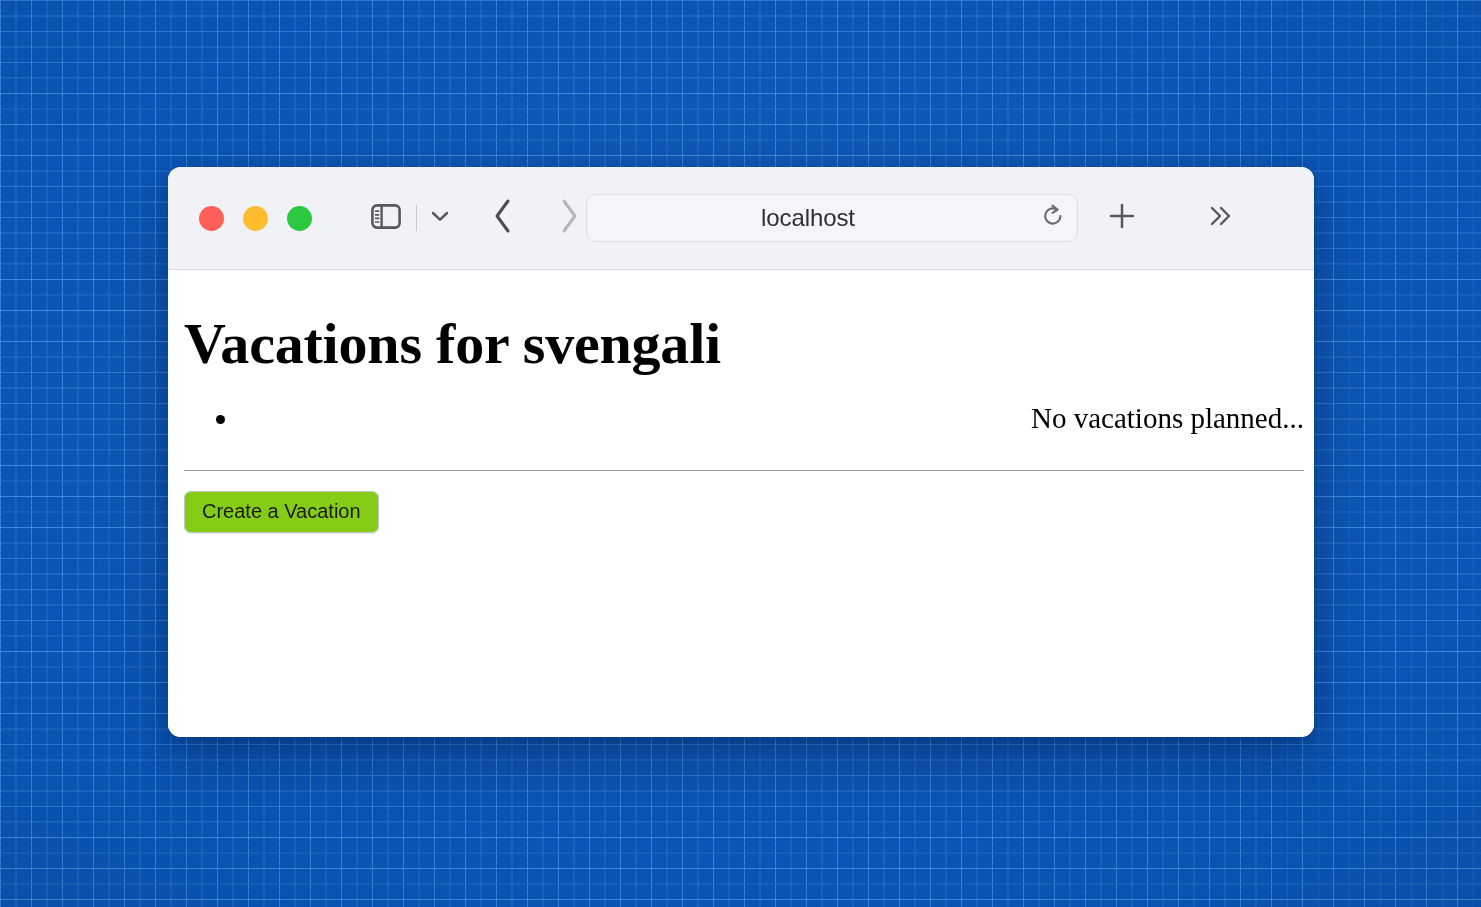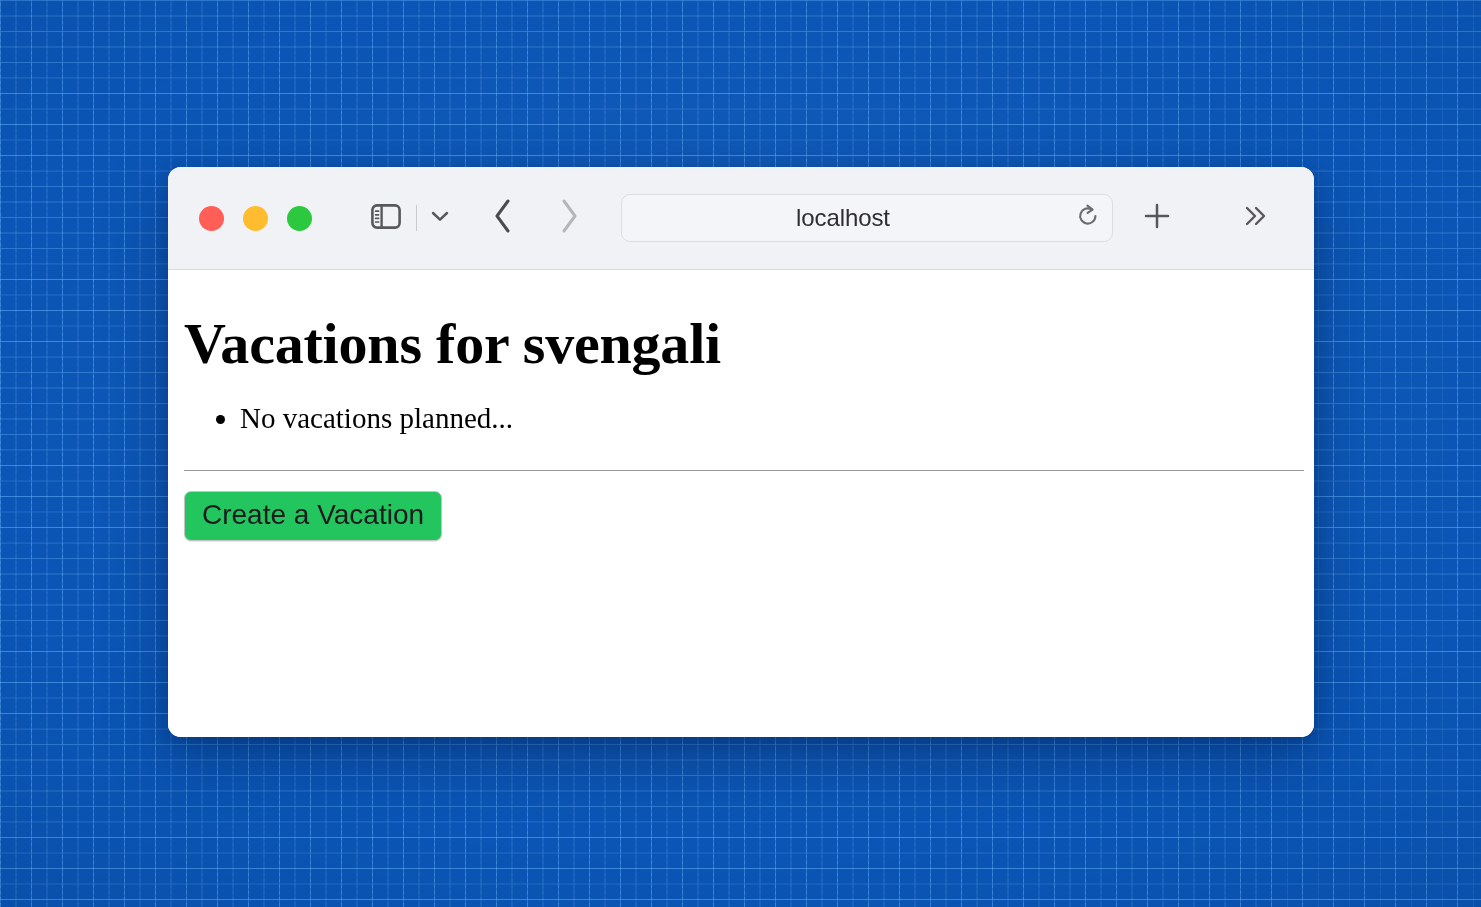--- a/index.html
+++ b/index.html
@@ -152,21 +152,20 @@
     width: 34px;
     height: 40px;
     display: flex;
     align-items: center;
     justify-content: center;
     cursor: pointer;
   }
 
   
   #address-bar {
-    margin-left: 35px;
     margin-right: 20px;
     flex: 1 1 auto;
     height: 48px;
     max-width: 492px;
     background: #f4f5f8;
     border: 1px solid #dcdde2;
     border-radius: 9px;
     display: flex;
     align-items: center;
     position: relative;
@@ -226,41 +225,42 @@
     font-size: 58px;
     line-height: 1.0;
     color: #000000;
     margin: 45px 0 0 0;
     letter-spacing: -0.2px;
   }
   #vacation-list {
     list-style: disc;
     margin: 26px 0 0 0;
     padding-left: 56px;
+    text-align: right;
   }
   #vacation-list li {
     font-family: "Liberation Serif", "DejaVu Serif", serif;
     font-size: 29px;
     line-height: 1.35;
     color: #000000;
   }
   #content-divider {
     border: none;
     border-top: 1px solid #9a9a9a;
     margin: 32px 0 0 0;
     height: 0;
   }
   #create-vacation-button {
     margin-top: 20px;
     display: inline-block;
     font-family: "Liberation Sans", sans-serif;
-    font-size: 28px;
+    font-size: 20px;
     line-height: 1;
     color: #1c1c1e;
-    background: #22c55e;
+    background: #84cc16;
     border: 1px solid #c3c4c8;
     border-radius: 7px;
     padding: 9px 17px 11px 17px;
     cursor: pointer;
     box-shadow: 0 1px 1.5px rgba(0,0,0,0.10);
   }
 </style>
 </head>
 <body>
 

